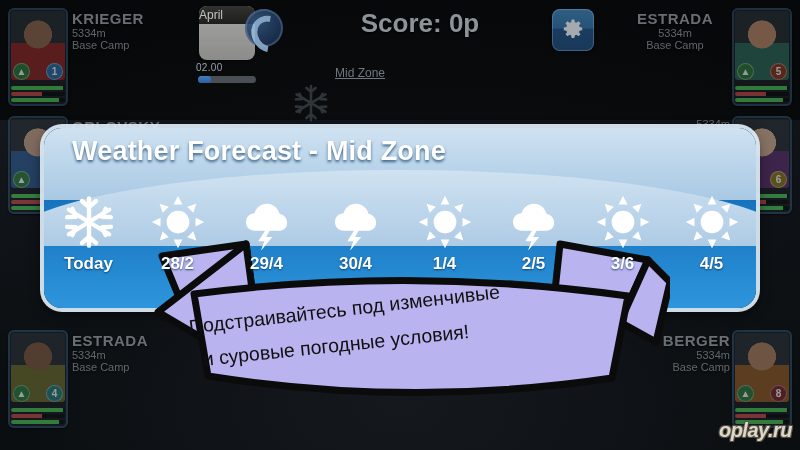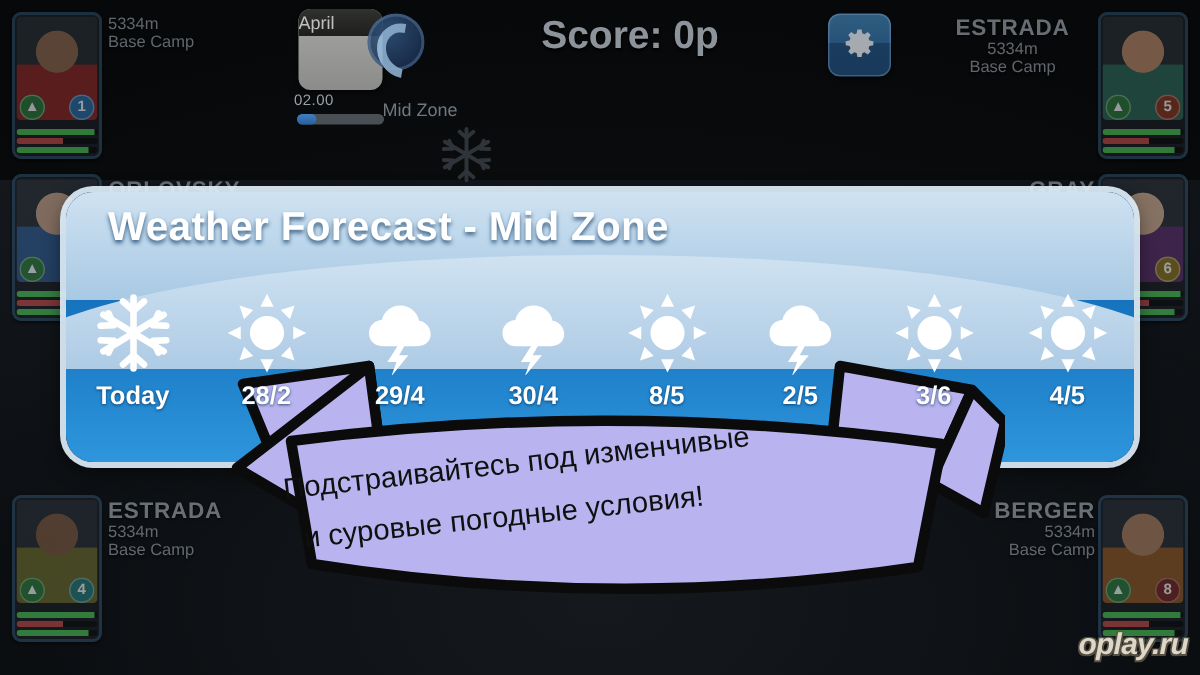--- a/index.html
+++ b/index.html
@@ -82,21 +82,21 @@
     background: linear-gradient(#35698f 0%, #2a5a85 46%, #1d4268 47%, #1b3f63 100%);
     box-shadow: inset 0 0 0 1px rgba(150,190,225,.35), 0 1px 3px rgba(0,0,0,.6);
     opacity: .9;
   }
   .gear-glyph {
     position: absolute; left: 50%; top: 50%; width: 24px; height: 24px;
     transform: translate(-50%,-50%);
   }
   .zone-label {
     position: absolute; left: 255px; top: 66px; width: 130px;
-    text-align: left; font-size: 12px; color: #6f7880;
+    text-align: right; font-size: 12px; color: #6f7880; text-decoration: underline;
   }
   .zone-flake {
     position: absolute; left: 290px; top: 82px;
     width: 42px; height: 42px; opacity: .32;
   }
 
   
   .card {
     position: absolute; width: 60px; height: 98px;
     border-radius: 6px; overflow: hidden;
@@ -229,20 +229,21 @@
           </div>
           <div class="bar">
             <i style="background: rgb(191, 75, 75); width: 58%;"></i>
           </div>
           <div class="bar">
             <i style="background: rgb(75, 191, 87); width: 88%;"></i>
           </div>
         </div>
       </div>
       <div class="climber-name" style="left: 72px; top: 10px; width: 110px; text-align: left;">
+        <div class="nm">KRIEGER</div>
         <div class="alt">5334m</div>
         <div class="loc">Base Camp</div>
       </div>
       <div class="card" style="left: 8px; top: 116px;">
         <div class="face" style="background: radial-gradient(circle at 50% 34%, rgb(195, 160, 136) 0px, rgb(195, 160, 136) 26%, rgba(0, 0, 0, 0) 27%), linear-gradient(rgb(42, 49, 56) 0px, rgb(42, 49, 56) 46%, rgb(47, 90, 142) 47%, rgb(47, 90, 142) 100%);"></div>
         <div class="badge left" style="background: rgb(47, 122, 63);">▲</div>
         <div class="badge right" style="background: rgb(122, 74, 168);">3</div>
         <div class="bars">
           <div class="bar">
             <i style="background: rgb(75, 191, 87); width: 96%;"></i>
@@ -312,21 +313,20 @@
           </div>
           <div class="bar">
             <i style="background: rgb(191, 75, 75); width: 58%;"></i>
           </div>
           <div class="bar">
             <i style="background: rgb(75, 191, 87); width: 88%;"></i>
           </div>
         </div>
       </div>
       <div class="climber-name" style="left: 620px; top: 118px; width: 110px; text-align: right;">
-        <div class="nm">GRAY</div>
         <div class="alt">5334m</div>
         <div class="loc">Base Camp</div>
       </div>
       <div class="card" style="left: 732px; top: 330px;">
         <div class="face" style="background: radial-gradient(circle at 50% 34%, rgb(171, 127, 96) 0px, rgb(171, 127, 96) 26%, rgba(0, 0, 0, 0) 27%), linear-gradient(rgb(42, 49, 56) 0px, rgb(42, 49, 56) 46%, rgb(142, 90, 42) 47%, rgb(142, 90, 42) 100%);"></div>
         <div class="badge left" style="background: rgb(47, 122, 63);">▲</div>
         <div class="badge right" style="background: rgb(122, 42, 42);">8</div>
         <div class="bars">
           <div class="bar">
             <i style="background: rgb(75, 191, 87); width: 96%;"></i>
@@ -398,21 +398,21 @@
               <path d="M32 2l5 10h-10z"></path>
               <path d="M32 62l-5-10h10z"></path>
               <path d="M2 32l10-5v10z"></path>
               <path d="M62 32l-10 5v-10z"></path>
               <path d="M11 11l10.5 3.5-7 7z"></path>
               <path d="M53 53l-10.5-3.5 7-7z"></path>
               <path d="M53 11l-3.5 10.5-7-7z"></path>
               <path d="M11 53l3.5-10.5 7 7z"></path>
             </g>
           </svg>
-          <div class="fc-label">8/5</div>
+          <div class="fc-label">1/4</div>
         </div>
         <div class="fc-col">
           <svg class="fc-icon" viewBox="0 0 64 64">
             <path fill="#fff" d="M18 42c-6 0-10-4.4-10-10 0-5.6 4.3-9.8 9.8-10 1.6-6.6 7.4-11 14-11 7.2 0 13.2 5 14.4 11.7 5 .8 8.8 5 8.8 10.3 0 5.6-4.6 9-10 9z"></path>
             <path fill="#fff" d="M31 40l-9 14h7l-4 11 13-16h-7l5-9z"></path>
           </svg>
           <div class="fc-label">2/5</div>
         </div>
         <div class="fc-col">
           <svg class="fc-icon" viewBox="0 0 64 64">

